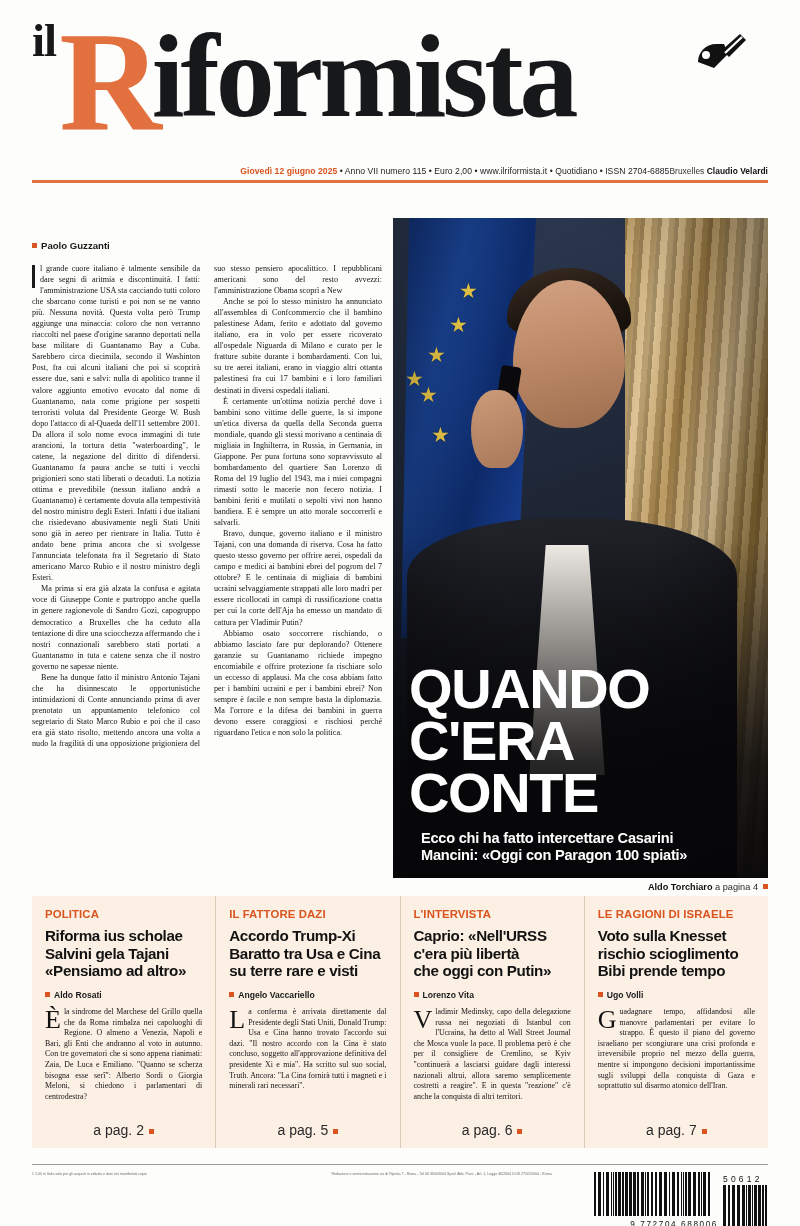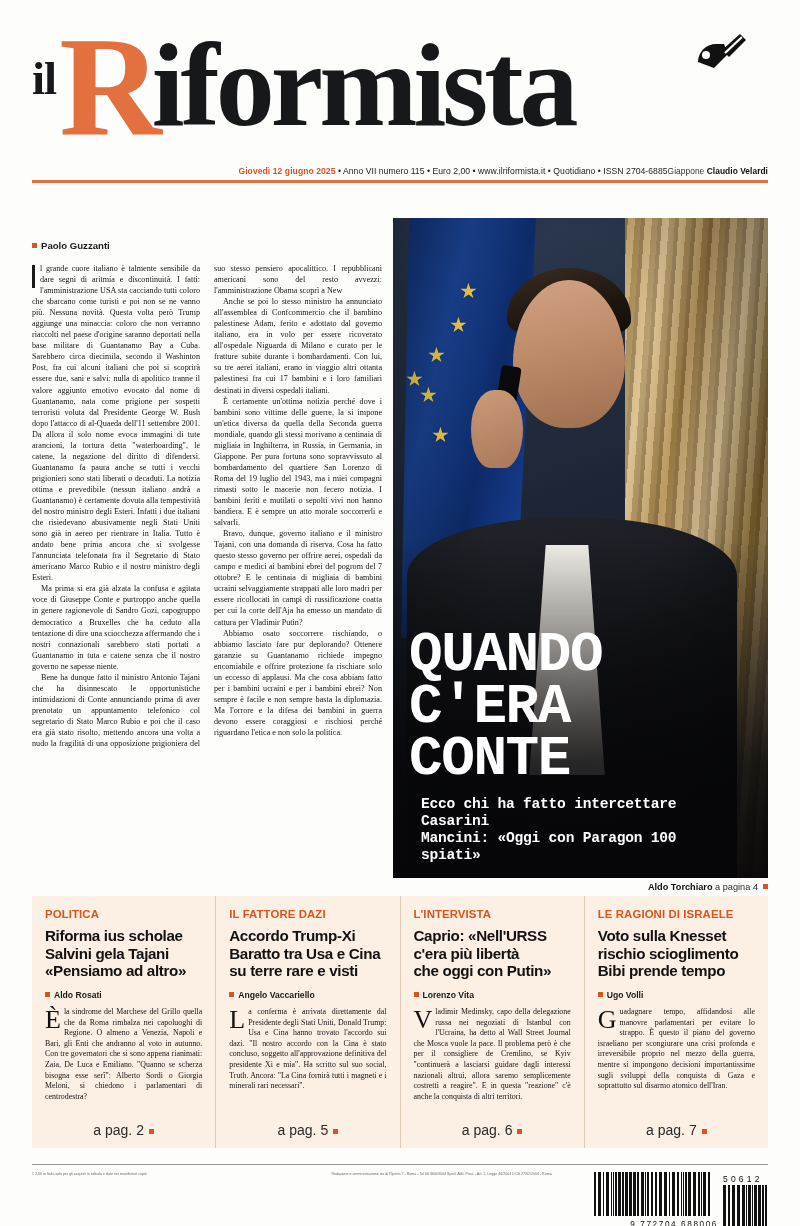--- a/index.html
+++ b/index.html
@@ -6,21 +6,21 @@
   html, body {
     width: 800px; height: 1226px;
     background: #ffffff;
     font-family: "Liberation Sans", sans-serif;
     overflow: hidden;
   }
   .page { position: relative; width: 800px; height: 1226px; background: #fdfdfc; }
 
   
   .masthead { position: relative; height: 160px; padding: 30px 32px 0 32px; }
-  .logo-row { position: relative; height: 112px; display: flex; align-items: center; }
+  .logo-row { position: relative; height: 112px; display: flex; align-items: flex-start; }
   .logo-il {
     font-family: "Liberation Serif", serif;
     font-weight: bold; font-size: 47px; color: #17181a;
     line-height: 0.78; letter-spacing: -1px;
     transform: translateY(-8px);
   }
   .logo-R {
     font-family: "Liberation Serif", serif;
     font-weight: bold; font-size: 142px; color: #e2713f;
     line-height: 0.72; letter-spacing: -6px;
@@ -142,21 +142,21 @@
   }
   .ph-vign {
     position: absolute; inset: 0;
     background: radial-gradient(ellipse at 48% 34%, rgba(0,0,0,0) 34%, rgba(0,0,0,0.42) 88%);
   }
   .ph-darkbottom {
     position: absolute; left:0; right:0; bottom:0; height: 340px;
     background: linear-gradient(180deg, rgba(6,6,8,0) 0%, rgba(6,6,8,0.42) 34%, rgba(6,6,8,0.80) 66%, rgba(6,6,8,0.93) 100%);
   }
 
-  .ph-overlay { position: absolute; left: 0; bottom: 0; width: 375px; padding: 0 0 14px 0; font-family: Liberation Mono, monospace; }
+  .ph-overlay { position: absolute; left: 0; bottom: 0; width: 375px; padding: 0 0 14px 0; }
   .ph-title {
     font-size: 56px; font-weight: bold; line-height: 0.93;
     color: #ffffff; letter-spacing: -1.4px; padding: 0 16px 0 16px;
   }
   .ph-sub {
     margin-top: 11px; padding: 0 28px;
     font-size: 14.6px; font-weight: bold; line-height: 1.17; color: #ffffff;
     letter-spacing: -0.25px;
   }
   .photo-credit {
@@ -232,21 +232,21 @@
       </svg>
     </div>
   </div>
 
   <div class="dateline-wrap">
     <div class="dateline">
       <div class="dateline-left">
         <span class="date-hl">Giovedì 12 giugno 2025</span><span class="plain"> • Anno VII numero 115 • Euro 2,00 • www.ilriformista.it • Quotidiano • ISSN 2704-6885</span>
       </div>
       <div class="dateline-right">
-        <span>Giappone</span>
+        <span>Bruxelles</span>
         <b>Claudio Velardi</b>
       </div>
     </div>
     <div class="rule-orange"></div>
   </div>
 
   <div class="top-section">
 
     <div class="lead-col">
       <div class="byline">

